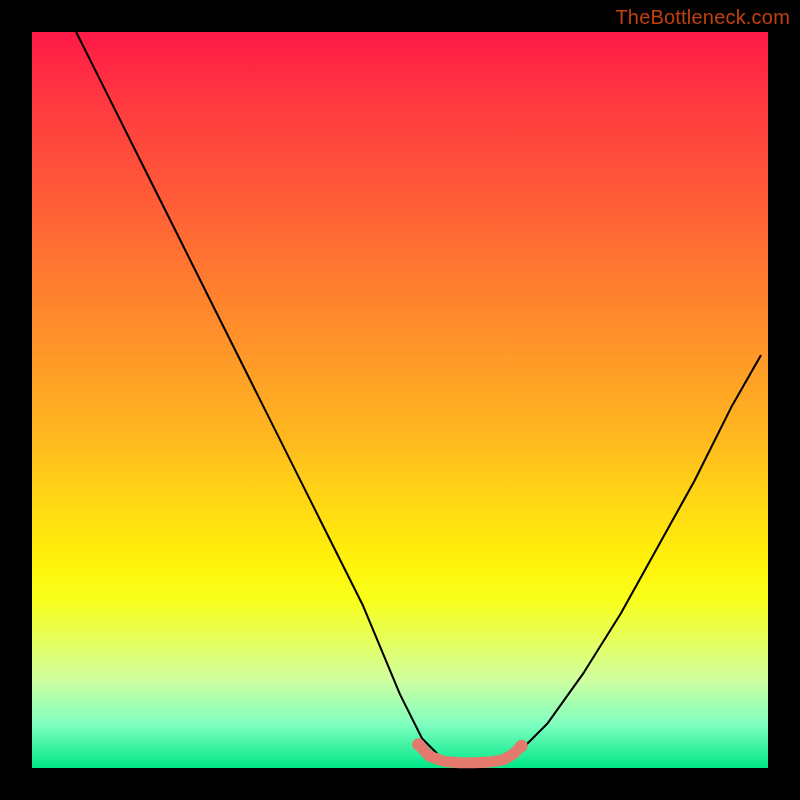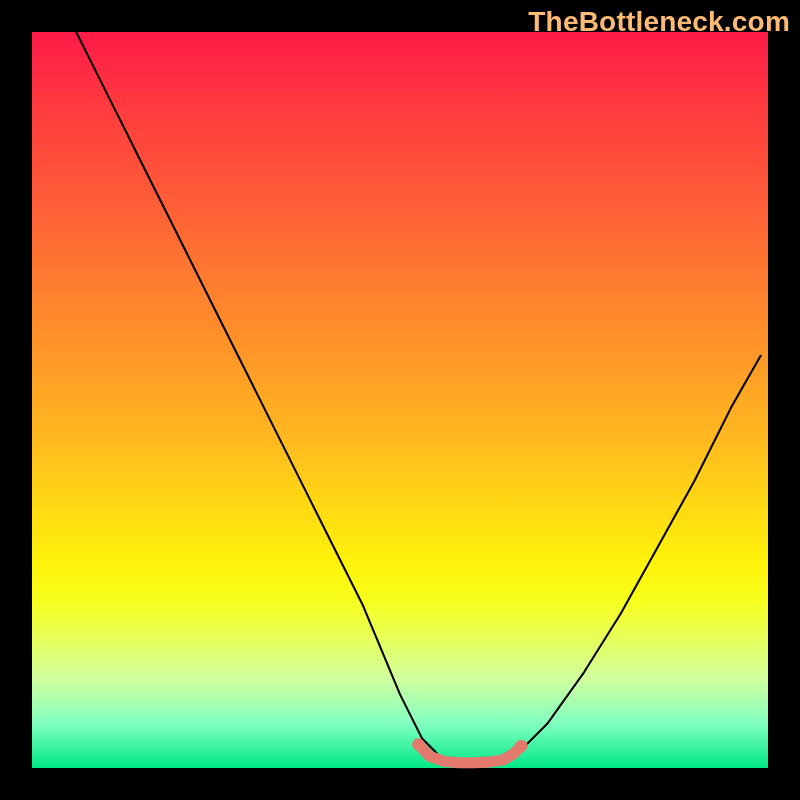--- a/index.html
+++ b/index.html
@@ -46,23 +46,23 @@
     left: 0;
     top: 0;
     width: 736px;
     height: 736px;
     overflow: visible;
   }
   .watermark {
     position: absolute;
     top: 6px;
     right: 10px;
-    color: #fdba74;
-    font-size: 28px;
-    font-weight: 700;
+    color: #c2410c;
+    font-size: 20px;
+    font-weight: 400;
     letter-spacing: 0.2px;
     user-select: none;
   }
 </style>
 </head>
 <body>
 
 <div class="frame">
 
   <div class="plot-area">

